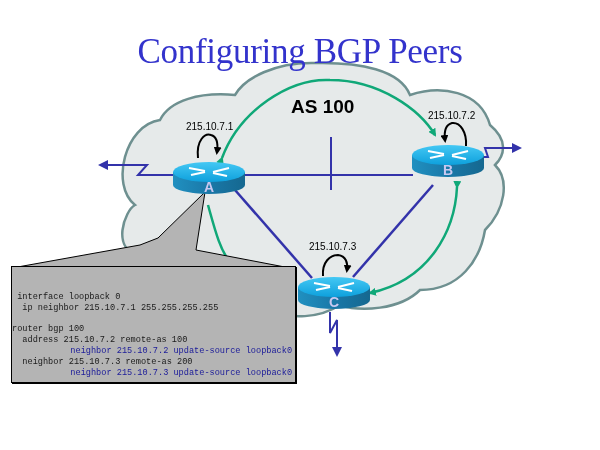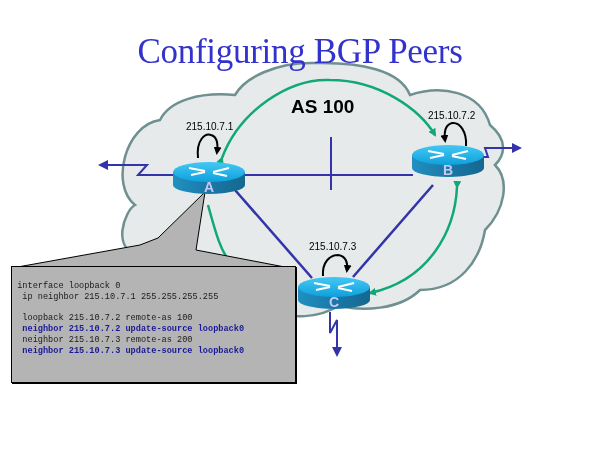--- a/index.html
+++ b/index.html
@@ -10,24 +10,24 @@
     font-family: "Liberation Serif", "DejaVu Serif", serif; font-size: 35px;
     color: #3333cc; letter-spacing: -0.3px; z-index: 1;
   }
   .as-label { font-family: "Liberation Sans", "DejaVu Sans", sans-serif; font-weight: bold; font-size: 19px; fill: #000; }
   .ip-label { font-family: "Liberation Sans", "DejaVu Sans", sans-serif; font-size: 10px; fill: #000; }
   .router-letter { font-family: "Liberation Sans", "DejaVu Sans", sans-serif; font-weight: bold; font-size: 14px; fill: #c8c8f0; }
   .config-box {
     position: absolute; left: 11px; top: 266px; width: 285px; height: 117px;
     background: #b4b4b4; border: 1px solid #000; box-shadow: 1px 1px 0 #000;
     font-family: "Liberation Mono", "DejaVu Sans Mono", monospace; font-size: 8.6px;
-    line-height: 10.8px; padding-top: 14px; box-sizing: border-box; z-index: 3;
+    line-height: 10.8px; padding-top: 25px; box-sizing: border-box; z-index: 3;
   }
   .config-line { white-space: pre; color: #1a1a1a; height: 10.8px; }
-  .config-line.hl { color: #1a1a99; font-weight: bold; }
+  .config-line.hl { color: #1a1a99; font-weight: normal; margin-left: 48px; }
 </style>
 </head>
 <body>
 
 <div id="stage">
   <div class="title">Configuring BGP Peers</div>
 
   <svg id="diagram" viewBox="0 0 600 450">
     <defs>
       <marker id="arrGreen" markerWidth="8" markerHeight="8" refX="6" refY="4" orient="auto" markerUnits="userSpaceOnUse">
@@ -125,18 +125,19 @@
           <line x1="18" y1="4" x2="4" y2="1"></line>
       </g>
       <text class="router-letter" x="-5" y="20">C</text>
     </g>
   </svg>
 
   <div class="config-box" id="configBox">
       <div class="config-line"> interface loopback 0</div>
       <div class="config-line">  ip neighbor 215.10.7.1 255.255.255.255</div>
       <div class="config-line"></div>
-      <div class="config-line">  loopback 215.10.7.2 remote-as 100</div>
+      <div class="config-line">router bgp 100</div>
+      <div class="config-line">  address 215.10.7.2 remote-as 100</div>
       <div class="config-line hl">  neighbor 215.10.7.2 update-source loopback0</div>
       <div class="config-line">  neighbor 215.10.7.3 remote-as 200</div>
       <div class="config-line hl">  neighbor 215.10.7.3 update-source loopback0</div>
     </div>
 </div>
 
 </body></html>

